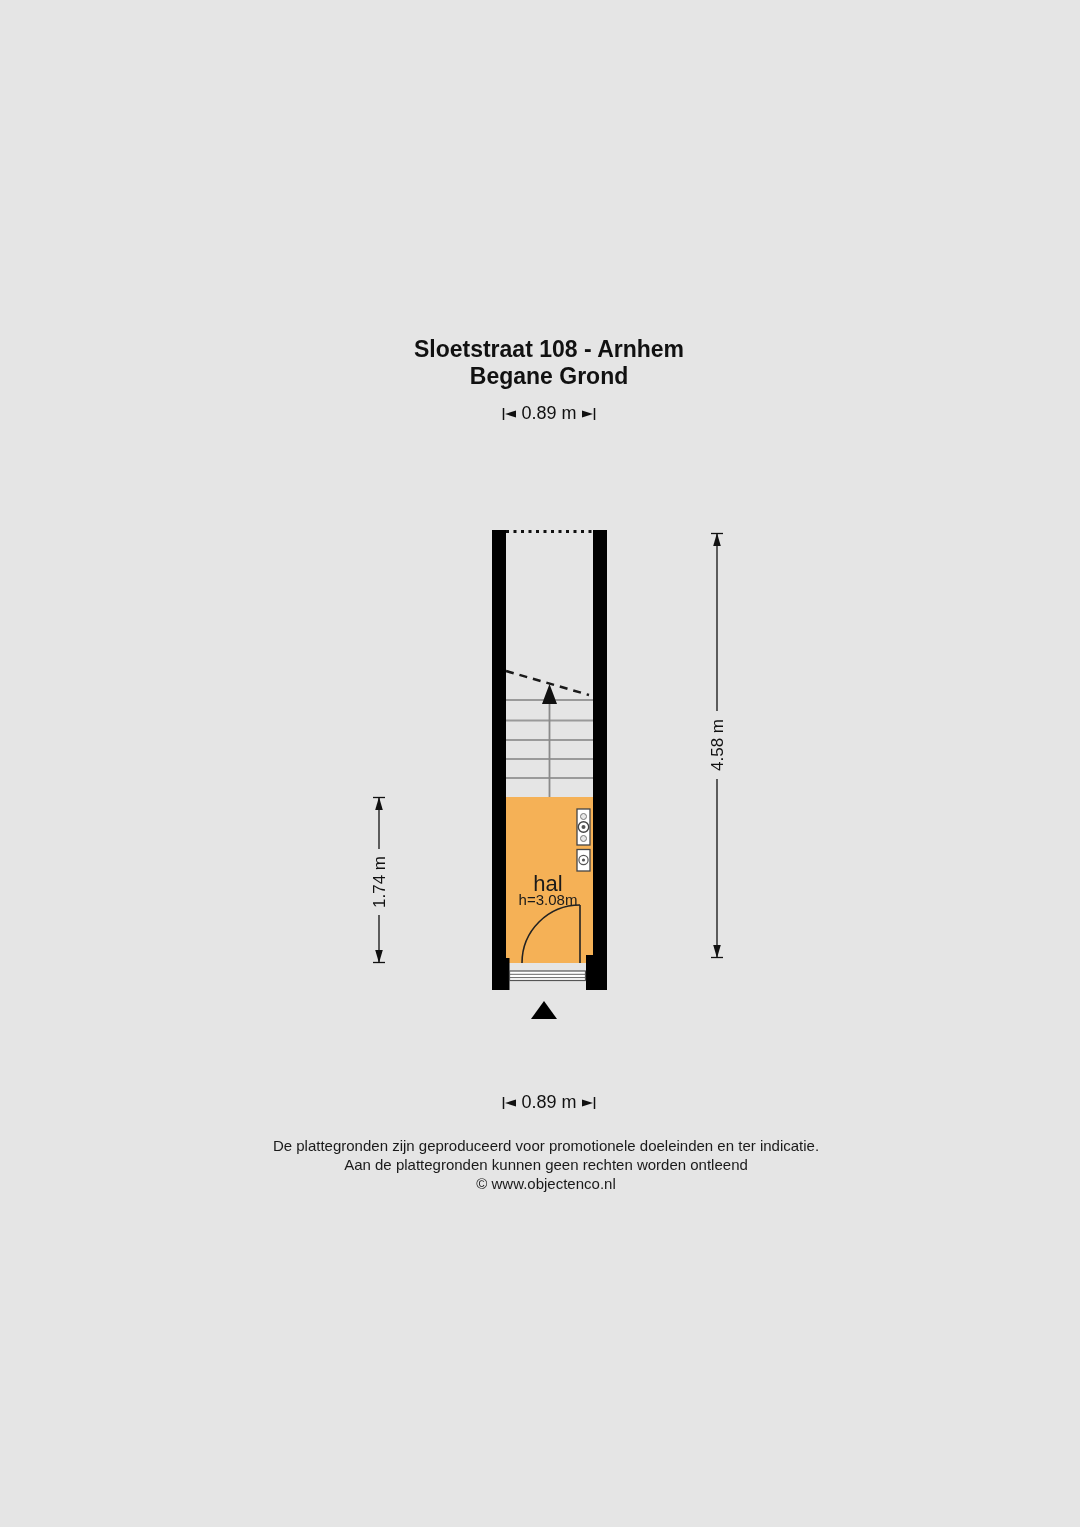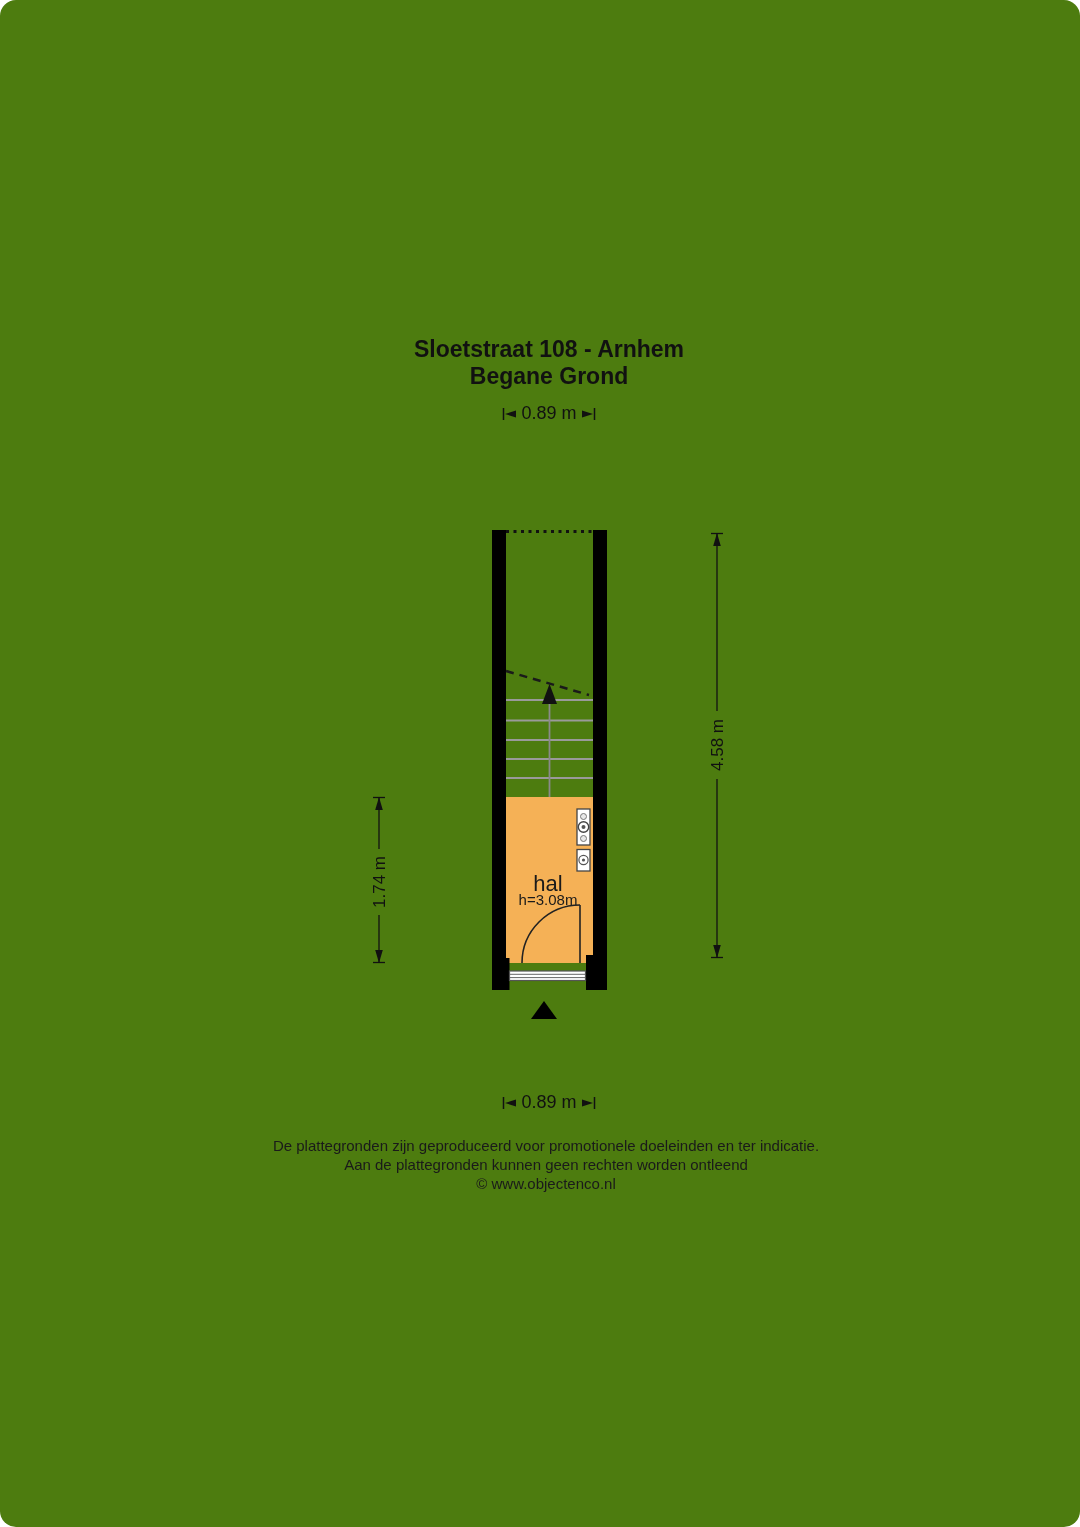--- a/index.html
+++ b/index.html
@@ -4,25 +4,24 @@
 <style>
   html, body {
     margin: 0;
     padding: 0;
     background: #ffffff;
   }
   .page {
     position: relative;
     width: 1080px;
     height: 1527px;
-    background: #4d7c0f;
+    background: #e5e5e5;
     overflow: hidden;
     font-family: "Liberation Sans", sans-serif;
     color: #111;
-    border-radius: 16px;
   }
   .title-block {
     position: absolute;
     top: 336px;
     left: 0;
     width: 1098px;
     text-align: center;
     font-size: 23px;
     font-weight: bold;
     line-height: 27px;

